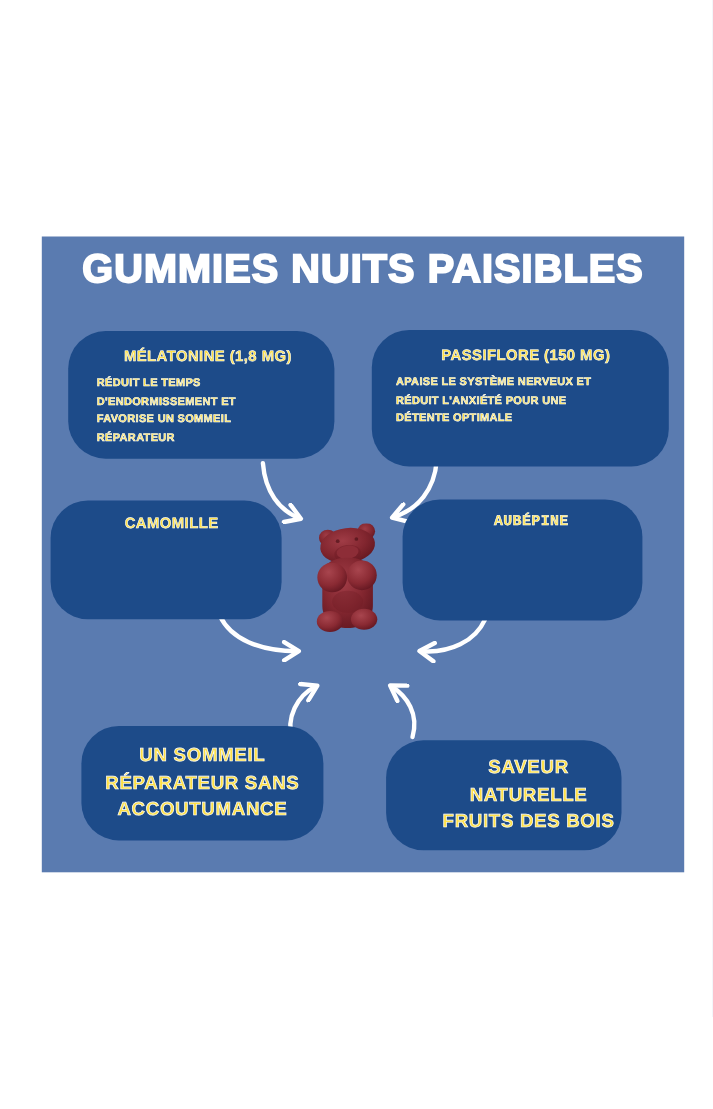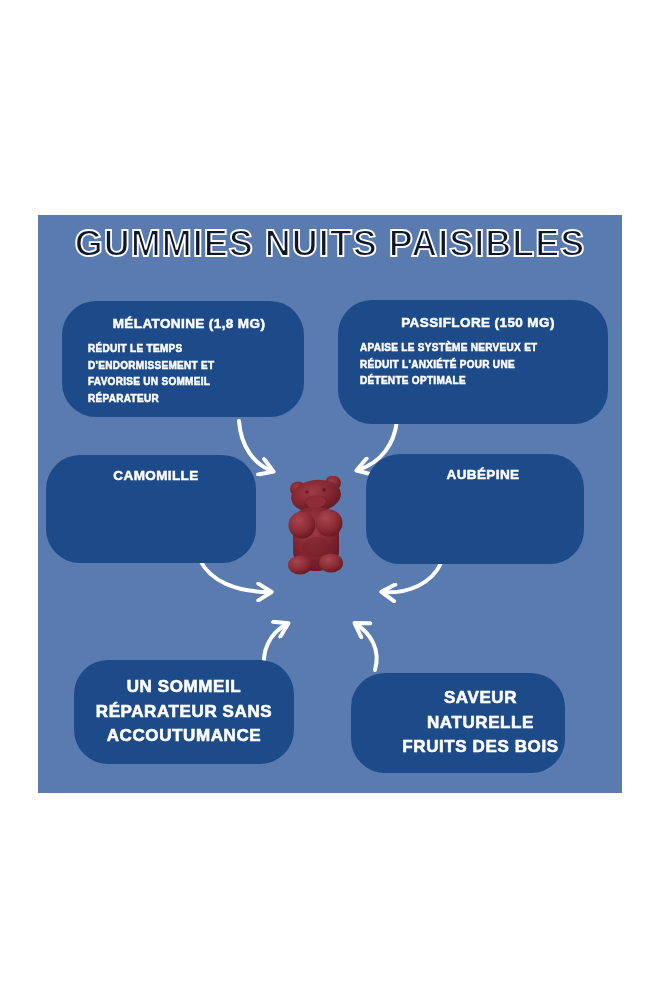--- a/index.html
+++ b/index.html
@@ -13,30 +13,30 @@
 
   .panel {
     position: absolute; left: 38px; top: 215px;
     width: 584px; height: 578px;
     background: #5a7bb0;
   }
 
   .title {
     position: absolute; left: 0; right: 0; top: 8px;
     margin: 0; text-align: center;
-    color: #0f172a; font-size: 36px; font-weight: 800;
+    color: #ffffff; font-size: 36px; font-weight: 800;
     letter-spacing: 1px;
     -webkit-text-stroke: 1.8px #ffffff;
   }
 
   .card {
     position: absolute;
     background: #1d4b89;
     border-radius: 34px;
-    color: #ffffff;
+    color: #fde047;
     box-sizing: border-box;
   }
   .hd {
     text-align: center; font-weight: 700; font-size: 13.5px;
     letter-spacing: 0.4px; margin: 0 0 10px 0;
     -webkit-text-stroke: 0.5px #ffffff;
   }
   .bd {
     font-weight: 700; font-size: 10px; line-height: 16.5px;
     letter-spacing: 0.3px; white-space: pre-line; text-align: left;
@@ -44,21 +44,21 @@
   }
   .big {
     font-weight: 700; font-size: 17px; line-height: 24.5px;
     letter-spacing: 0.6px; white-space: pre-line; text-align: center;
     -webkit-text-stroke: 0.6px #ffffff;
   }
 
   .c1 { left: 24px;  top: 86px;  width: 242px; height: 116px; padding: 15px 14px 0 26px; }
   .c2 { left: 300px; top: 85px;  width: 270px; height: 124px; padding: 15px 12px 0 22px; }
   .c3 { left: 8px;   top: 240px; width: 210px; height: 108px; padding: 13px 8px 0 18px; }
-  .c4 { left: 328px; top: 239px; width: 218px; height: 110px; padding: 13px 8px 0 24px; }
+  .c4 { left: 328px; top: 239px; width: 218px; height: 110px; padding: 13px 8px 0 24px; font-family: Liberation Mono, monospace; }
   .c5 { left: 36px;  top: 445px; width: 220px; height: 104px; display: flex; align-items: center; justify-content: center; }
   .c6 { left: 313px; top: 458px; width: 214px; height: 100px; display: flex; align-items: center; justify-content: center; padding-left: 45px; }
 
   .arrows { position: absolute; left: 0; top: 0; pointer-events: none; }
   .bear   { position: absolute; left: 247px; top: 261px; }
 </style>
 </head>
 <body>
 
 <div class="page">

